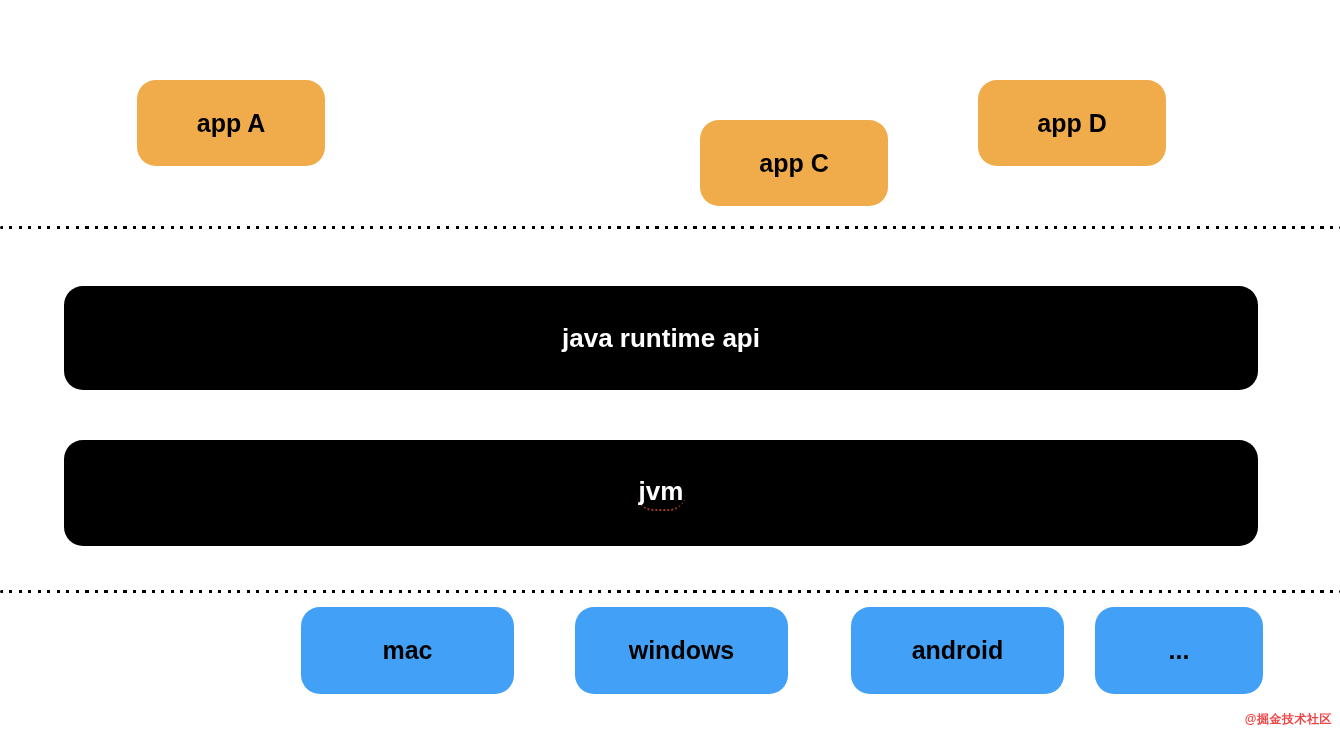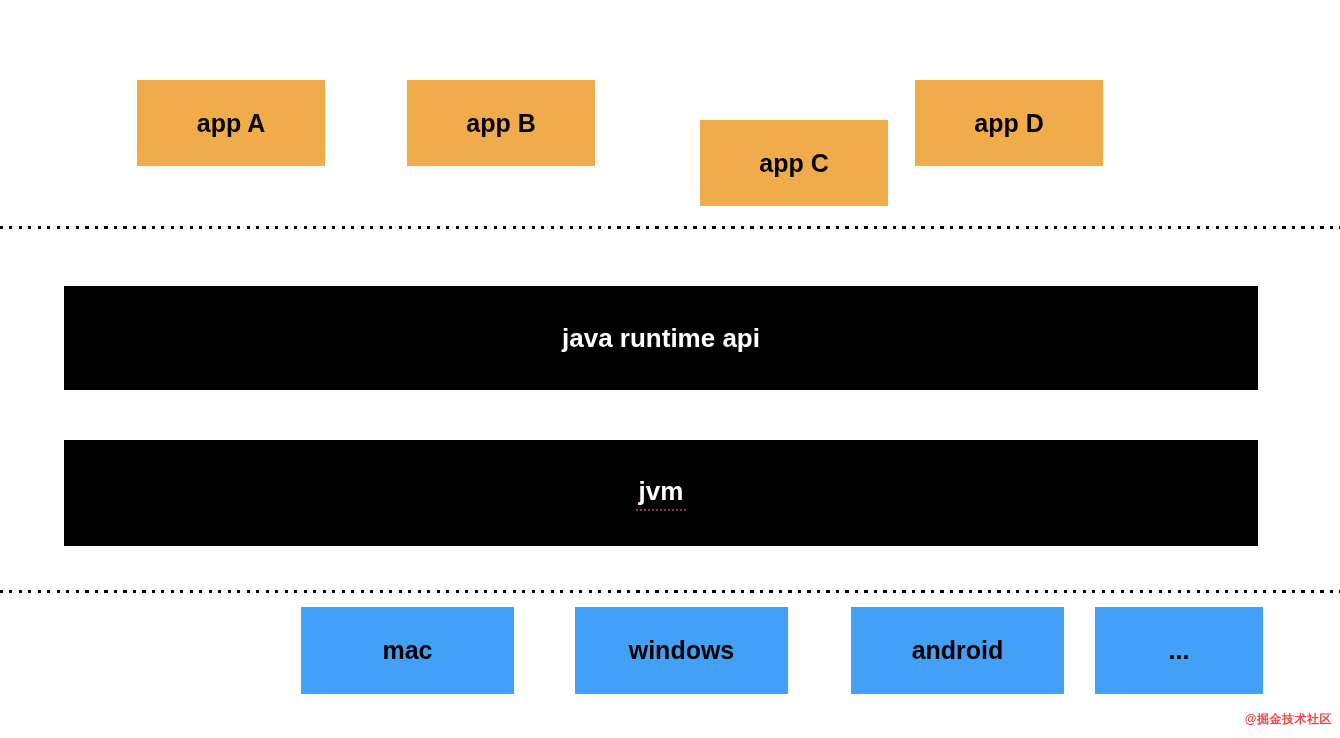--- a/index.html
+++ b/index.html
@@ -1,15 +1,15 @@
 <!DOCTYPE html>
 <html><head>
 <meta charset="utf-8">
 <style>
-  * { margin: 0; padding: 0; box-sizing: border-box; }
+  * { margin: 0; padding: 0; box-sizing: border-box; border-radius: 19px; }
   html, body { background: #ffffff; }
   body {
     font-family: "Liberation Sans", "DejaVu Sans", sans-serif;
   }
   .canvas {
     position: relative;
     width: 1340px;
     height: 738px;
     background: #ffffff;
     overflow: hidden;
@@ -26,21 +26,21 @@
   
   .app-box {
     background: #F0AC4B;
     top: 80px;
     height: 86px;
     width: 188px;
   }
   .app-0 { left: 137px; }
   .app-1 { left: 407px; }
   .app-2 { left: 700px; margin-top: 40px; }
-  .app-3 { left: 915px; }
+  .app-3 { left: 978px; }
 
   
   .dotted {
     position: absolute;
     left: 0;
     width: 1340px;
     height: 3px;
     background-image: repeating-linear-gradient(90deg, #000000 0px, #000000 3px, transparent 3px, transparent 9.5px);
   }
   .dotted-top { top: 226px; }
@@ -89,23 +89,20 @@
   }
 </style>
 </head>
 <body>
 
 <div class="canvas">
 
   <div class="box app-box app-0">
     <span>app A</span>
   </div>
-  <div class="box app-box app-1">
-    <span>app B</span>
-  </div>
   <div class="box app-box app-2">
     <span>app C</span>
   </div>
   <div class="box app-box app-3">
     <span>app D</span>
   </div>
 
   <div class="dotted dotted-top"></div>
 
   <div class="bar bar-api">

